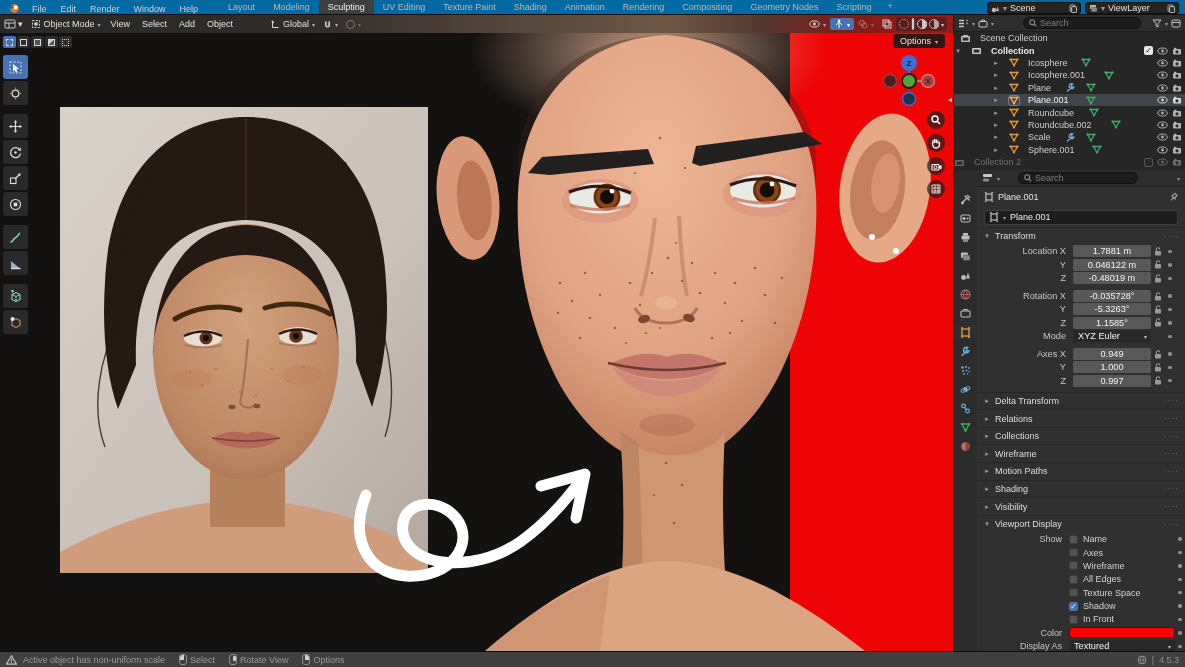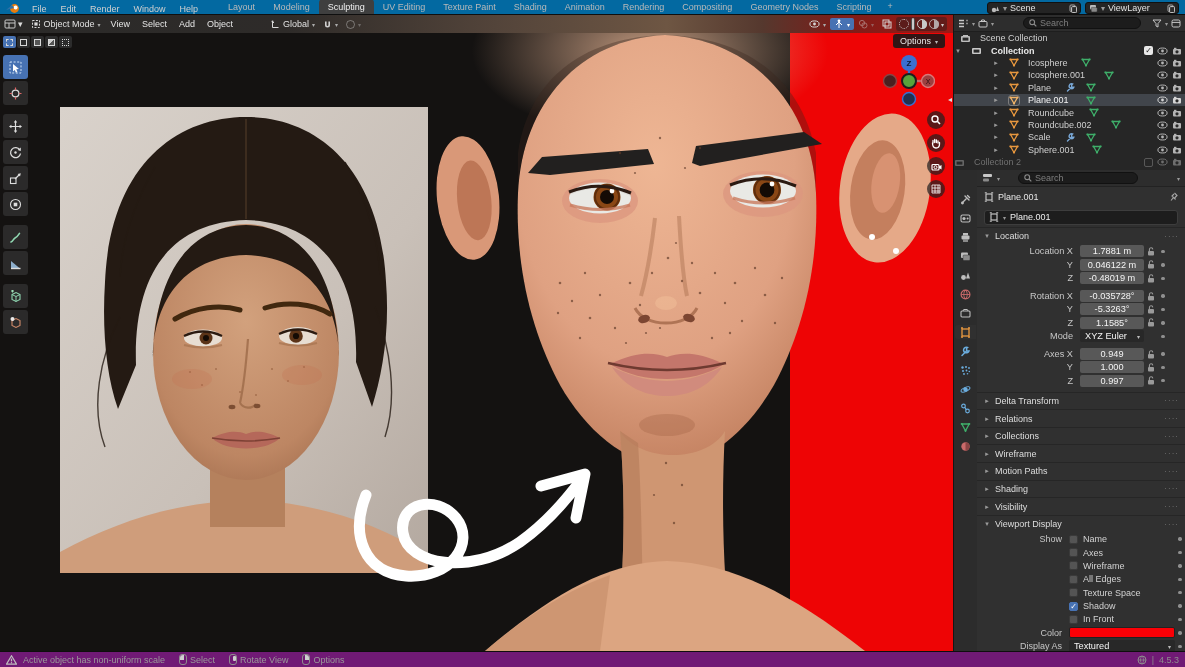--- a/index.html
+++ b/index.html
@@ -91,40 +91,40 @@
   #prop-main{position:absolute;left:23px;top:0;right:0;bottom:0;background:#303030;overflow:hidden}
   #prop-header{height:17px;display:flex;align-items:center;gap:4px;padding:0 5px;background:#2d2d2d;border-bottom:1px solid #222}
   #prop-header .searchbox{width:120px;margin-left:14px}
   #breadcrumb-row{height:20px;display:flex;align-items:center;gap:4px;padding:0 7px;color:#e4e4e4}
   #name-row{height:20px;display:flex;align-items:center;padding:0 7px}
   #name-field{flex:1;display:flex;align-items:center;gap:4px;background:#1d1d1d;border:1px solid #3d3d3d;
     border-radius:3px;height:15px;padding:0 4px;color:#efefef}
   .panel{border-top:1px solid #262626}
   .panel-header{height:16.6px;display:flex;align-items:center;gap:4px;padding:0 6px;color:#dedede}
   .panel-header .dots{margin-left:auto;color:#6f6f6f;letter-spacing:1px;font-size:8px}
-  .prow{height:13px;display:flex;align-items:center;padding-right:6px;margin:.4px 11px}
+  .prow{height:13px;display:flex;align-items:center;padding-right:6px;margin:.4px 4px}
   .prow .plabel{width:92px;text-align:right;padding-right:7px;color:#c6c6c6;font-size:9.2px}
   .pfield{flex:1;background:#585858;border-radius:2px;height:12px;display:flex;align-items:center;
     justify-content:center;color:#f4f4f4;font-size:9.2px}
   .pfield.drop{background:#282828;justify-content:flex-start;padding:0 5px;position:relative}
   .pfield.drop .car{position:absolute;right:4px;font-size:6px;color:#bbb}
   .lockslot{width:14px;display:flex;justify-content:center}
   .animdot{width:10px;display:flex;justify-content:center}
   .animdot i{width:3.4px;height:3.4px;border-radius:50%;background:#8f8f8f}
   .gaprow{height:4px}
   .cbrow{height:13.4px;display:flex;align-items:center;padding-right:0}
   .cbrow .plabel{width:92px;text-align:right;padding-right:7px;color:#c6c6c6}
   .cb{width:9px;height:9px;background:#545454;border:1px solid #3a3a3a;border-radius:2px;margin-right:5px;
     display:flex;align-items:center;justify-content:center;color:transparent;font-size:8px}
   .cb.on{background:#4772b3;border-color:#4772b3;color:#fff}
   .cblabel{flex:1;color:#d2d2d2}
   .swatch{flex:1;height:11px;border-radius:2px;border:1px solid #222}
 
   
-  #statusbar{position:absolute;left:0;top:651px;width:1185px;height:16px;background:#701a75;
+  #statusbar{position:absolute;left:0;top:651px;width:1185px;height:16px;background:#404040;
     border-top:1px solid #0e0e0e;display:flex;align-items:center;color:#9a9a9a;padding:0 6px;gap:6px}
   .hint{display:flex;align-items:center;gap:3px;margin-left:8px}
   .mouse{width:8px;height:11px;border:1px solid #8e8e8e;border-radius:3px;position:relative}
   .mouse i{position:absolute;background:#cfcfcf}
   .mouse.left i{left:0;top:0;width:4px;height:5px;border-radius:3px 0 0 0}
   .mouse.mid i{left:2.5px;top:1px;width:3px;height:5px;border-radius:1px}
   .mouse.right i{right:0;top:0;width:4px;height:5px;border-radius:0 3px 0 0}
   #status-right{margin-left:auto;display:flex;align-items:center;gap:5px;color:#8d8d8d}
 </style>
 </head>
@@ -1028,21 +1028,21 @@
             <path d="M.8,.8 h2 M7.2,.8 h2 M.8,9.2 h2 M7.2,9.2 h2" stroke="#cfcfcf"></path>
           </svg>
         <span style="font-size:6px;color:#999">▾</span>
         <span>Plane.001</span>
       </div>
     </div>
 
     <div class="panel">
       <div class="panel-header">
         <span class="chev">▾</span>
-        <span>Location</span>
+        <span>Transform</span>
         <span class="dots">····</span>
       </div>
 
       <div class="prow">
         <span class="plabel">Location X</span>
         <span class="pfield">1.7881 m</span>
         <span class="lockslot">
             <svg width="8" height="9" viewBox="0 0 8 9">
               <rect x="1" y="4" width="6" height="4.4" rx="1" fill="#9a9a9a"></rect>
               <path d="M2.4,4 V2.6 A1.7,1.7 0 0 1 5.8,2.4" fill="none" stroke="#9a9a9a" stroke-width="1.1"></path>

